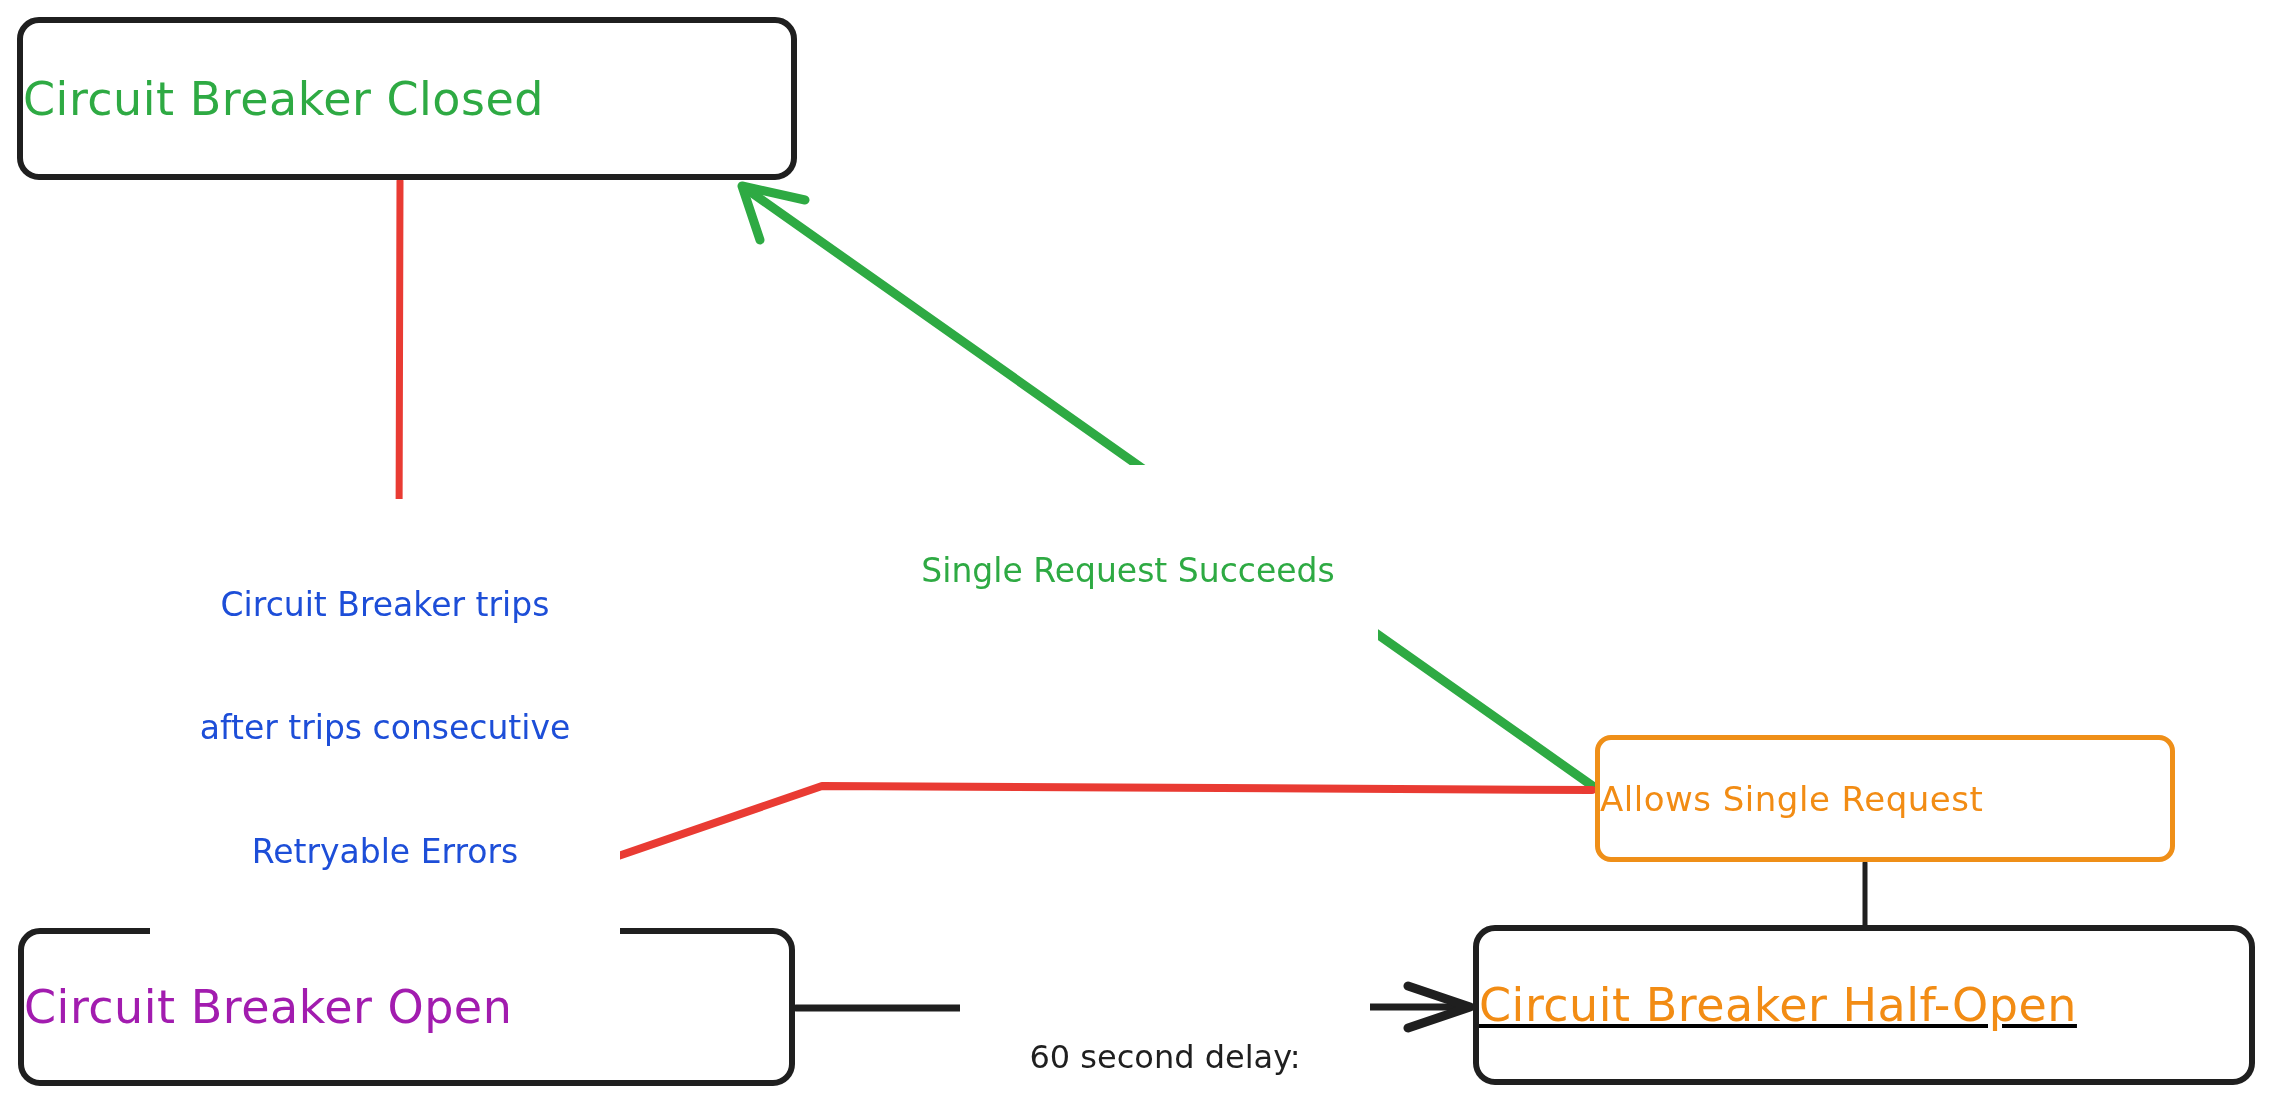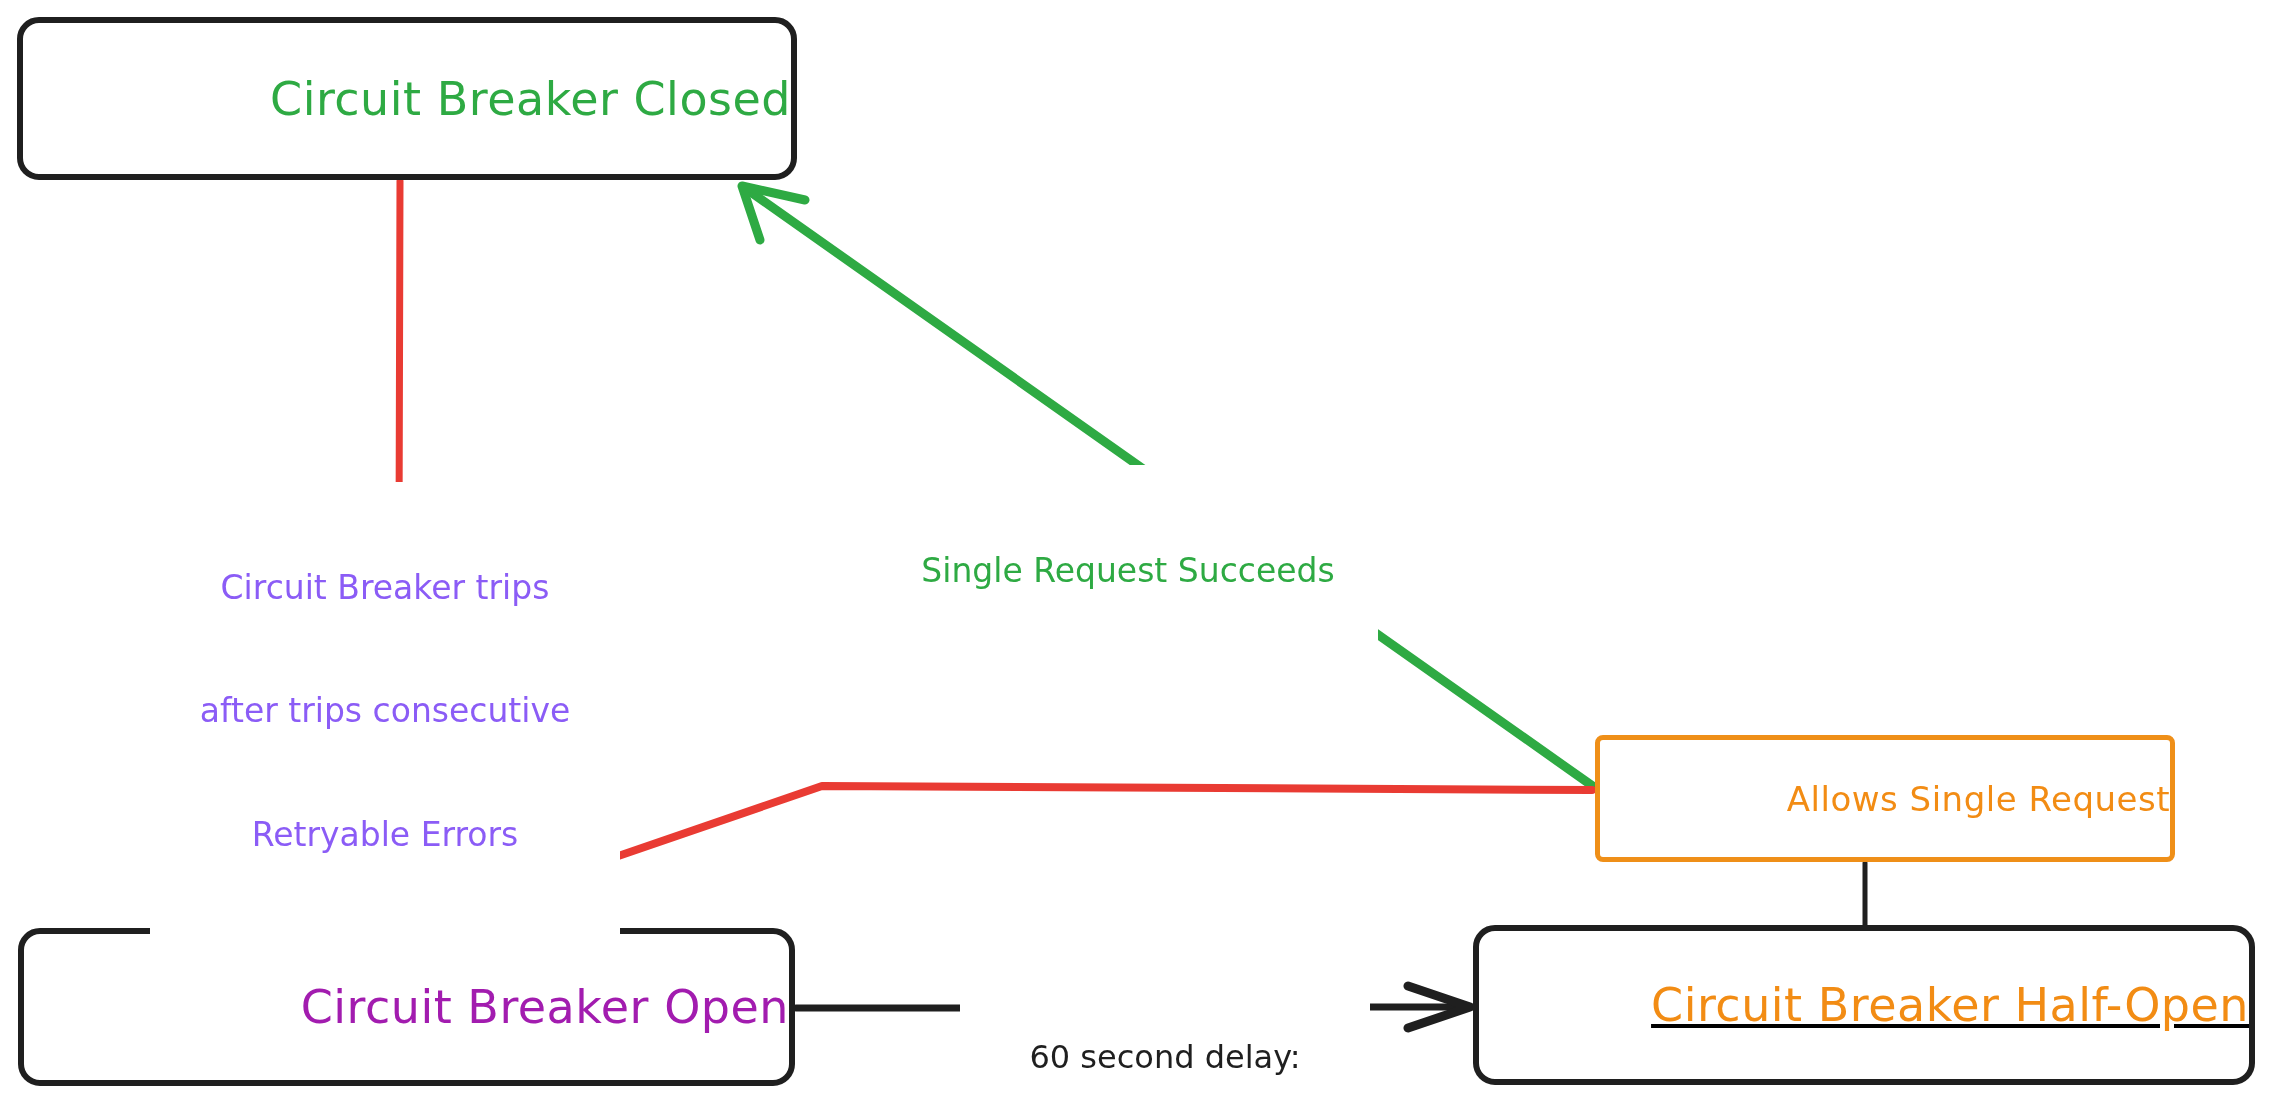--- a/index.html
+++ b/index.html
@@ -24,29 +24,29 @@
     top: 0;
     width: 2272px;
     height: 1107px;
   }
   .node {
     position: absolute;
     box-sizing: border-box;
     background: #ffffff;
     display: flex;
     align-items: center;
-    justify-content: flex-end;
+    justify-content: flex-start;
     border-radius: 22px;
   }
   .node-black {
     border: 6px solid #1f1f1f;
   }
   .node-orange {
     border: 5px solid #ef8f18;
-    border-radius: 8px;
+    border-radius: 16px;
   }
   .node-label {
     font-family: "DejaVu Sans", sans-serif;
     font-weight: 400;
     letter-spacing: 0.5px;
     white-space: nowrap;
     text-align: center;
   }
   #node-closed {
     left: 17px;
@@ -94,23 +94,23 @@
     font-family: "DejaVu Sans", sans-serif;
     line-height: 1.25;
     text-align: center;
     white-space: pre;
     background: #ffffff;
     padding: 2px 8px;
     box-sizing: border-box;
   }
   #label-trips {
     left: 150px;
-    top: 482px;
+    top: 499px;
     width: 470px;
-    color: #8b5cf6;
+    color: #1d4ed8;
     font-size: 33px;
   }
   #label-succeeds {
     left: 878px;
     top: 465px;
     width: 500px;
     color: #2eaa43;
     font-size: 33px;
   }
   #label-fails {

